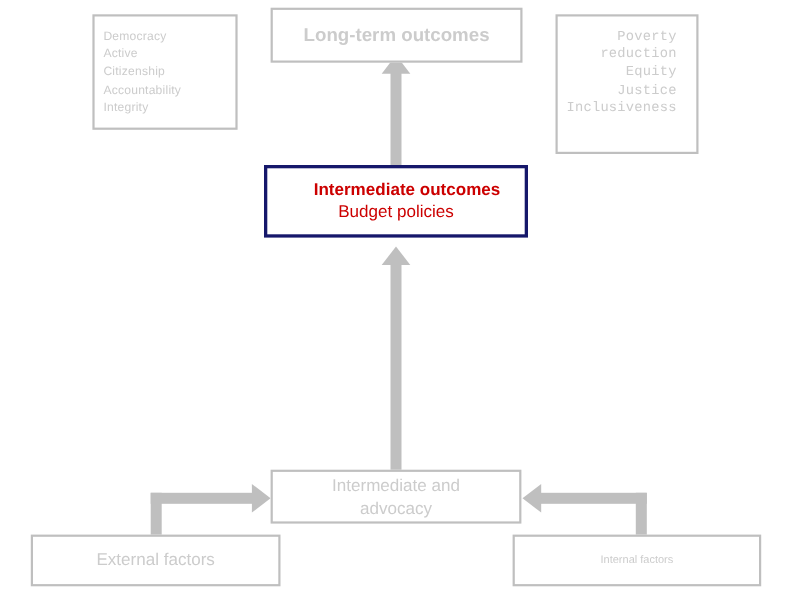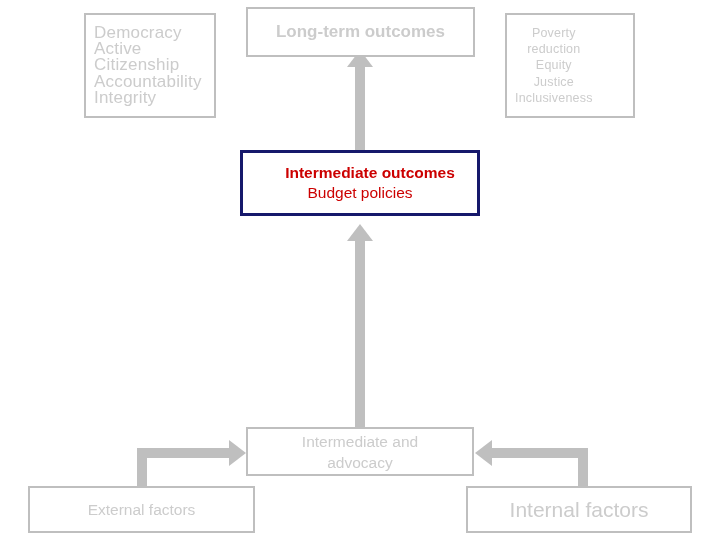--- a/index.html
+++ b/index.html
@@ -38,44 +38,45 @@
     left: 84px;
     top: 13px;
     width: 132px;
     height: 105px;
     align-items: flex-start;
     justify-content: flex-start;
     text-align: left;
   }
   #box-civic .lines {
     padding: 10px 0 0 8px;
-    font-size: 17px;
+    font-size: 11px;
     line-height: 16.2px;
     letter-spacing: 0.2px;
   }
 
   
   #box-longterm {
     left: 246px;
     top: 7px;
     width: 229px;
     height: 50px;
     font-size: 17px;
     font-weight: bold;
   }
 
   
   #box-poverty {
     left: 505px;
     top: 13px;
     width: 130px;
-    height: 105px;
+    height: 127px;
     align-items: flex-start;
     justify-content: flex-start;
-    text-align: center;
+    text-align: right;
+    font-family: Liberation Mono, monospace;
   }
   #box-poverty .lines {
     padding: 10px 0 0 8px;
     font-size: 12.5px;
     line-height: 16.2px;
     letter-spacing: 0.2px;
   }
 
   
   #box-intermediate {
@@ -117,21 +118,21 @@
     top: 486px;
     width: 227px;
     height: 47px;
     font-size: 15.5px;
   }
   #box-internal {
     left: 466px;
     top: 486px;
     width: 226px;
     height: 47px;
-    font-size: 21px;
+    font-size: 10px;
   }
 
   
   .conn {
     position: absolute;
     pointer-events: none;
   }
   .shaft-v {
     position: absolute;
     width: 10px;

